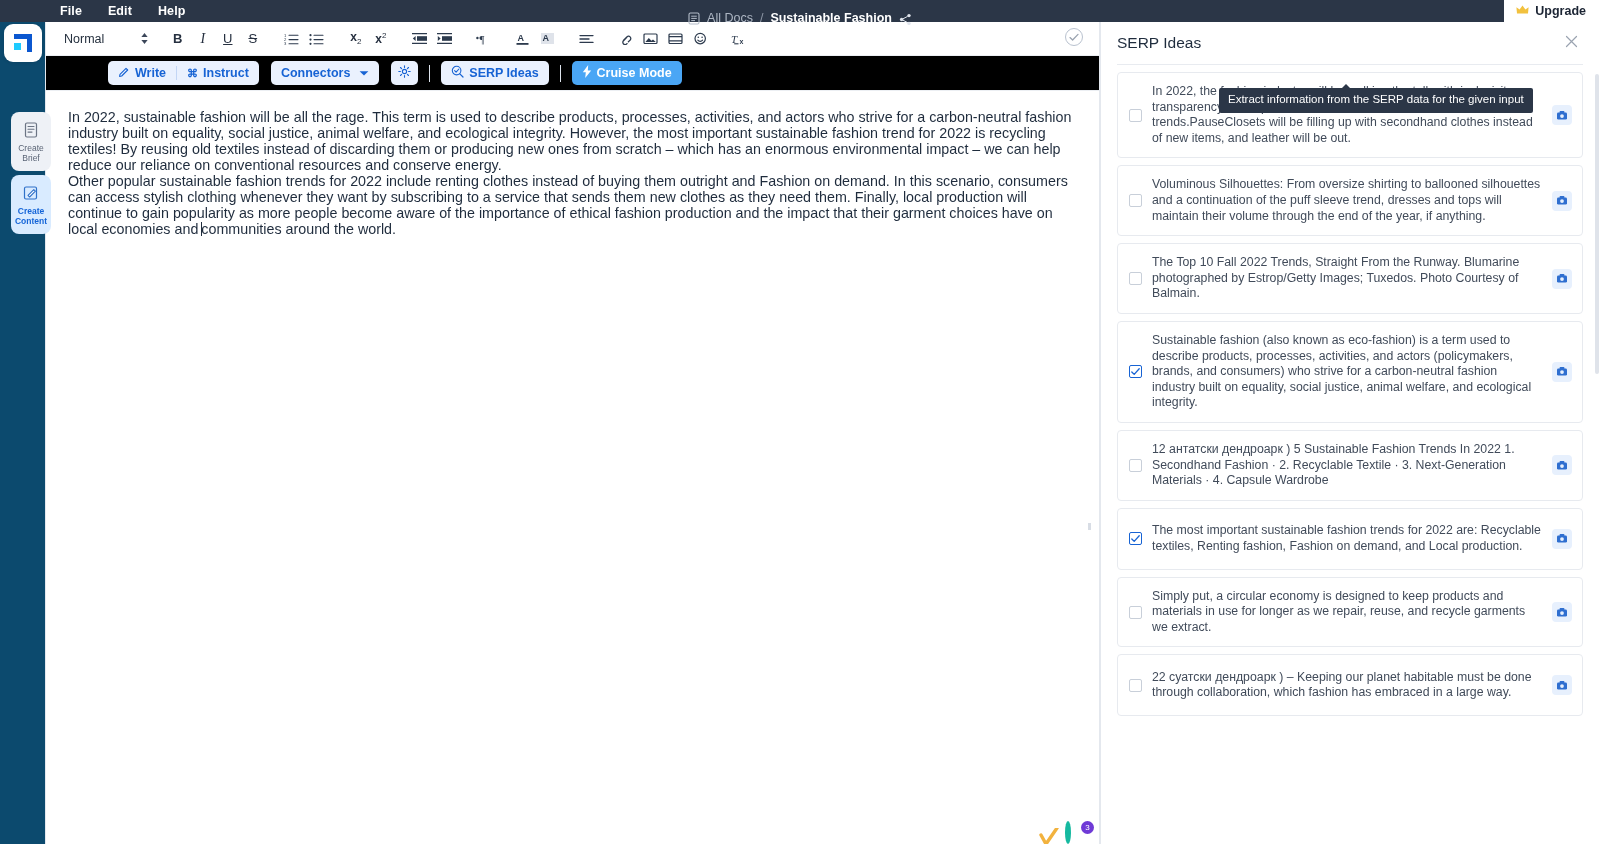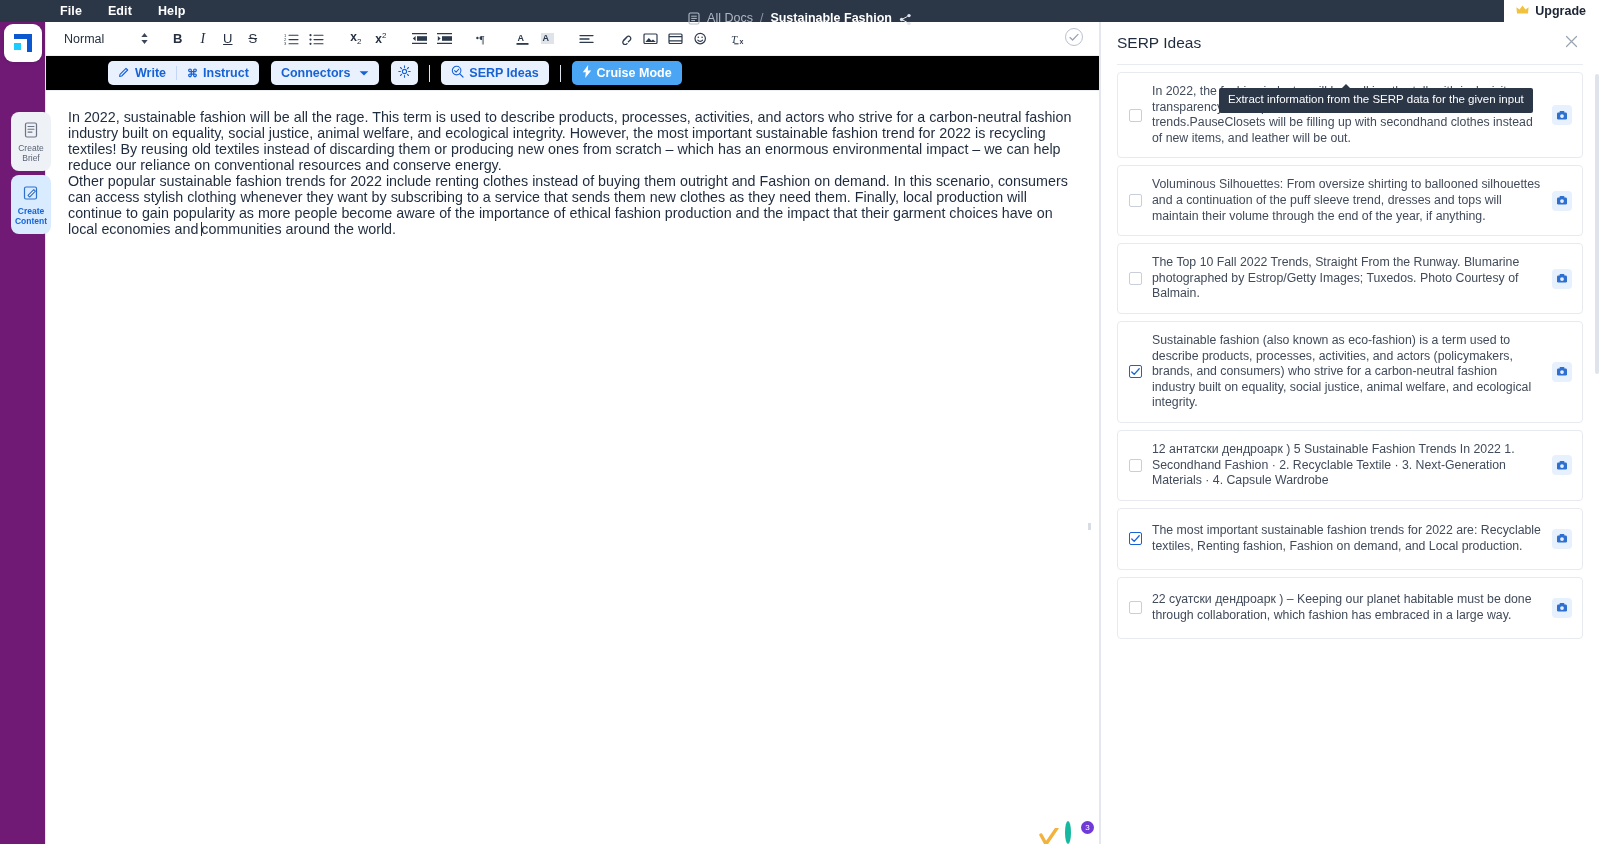--- a/index.html
+++ b/index.html
@@ -43,21 +43,21 @@
     position: absolute; right: 0px; top: 0px; height: 22px;
     background: #ffffff; display: flex; align-items: center; gap: 6px;
     padding: 0 14px 0 12px; cursor: pointer;
   }
   .upgrade-label { font-size: 12.5px; font-weight: 700; color: #1b2433; line-height: 1; }
   .crown { font-size: 11px; line-height: 1; color: #f0b429; }
 
   
   .rail {
     position: absolute; left: 0; top: 22px; width: 46px; height: 822px;
-    background: #701a75; border-right: 1px solid #e3e8ef;
+    background: #0c4a6e; border-right: 1px solid #e3e8ef;
     display: flex; flex-direction: column; align-items: center;
     padding-top: 90px; z-index: 30; padding-left: 17px;
   }
   .logo {
     position: absolute; left: 4px; top: 2px; width: 38px; height: 38px;
     background: #ffffff; border-radius: 9px;
     box-shadow: 0 1px 3px rgba(20,30,50,.16);
     display: flex; align-items: center; justify-content: center;
   }
   .rail-item {
@@ -619,20 +619,31 @@
           <div class="card-btn">
             <svg width="12" height="11" viewBox="0 0 12 11">
               <rect x="1" y="2.6" width="10" height="7" rx="1.4" fill="#2f6fd0"></rect>
               <rect x="3.6" y="0.9" width="4.8" height="2.6" rx="0.8" fill="#2f6fd0"></rect>
               <circle cx="6" cy="6.1" r="1.9" fill="#e7f0fd"></circle>
             </svg>
           </div>
         </div>
         <div class="serp-card">
           <div class="cbx"></div>
+          <div class="card-text">Simply put, a circular economy is designed to keep products and materials in use for longer as we repair, reuse, and recycle garments we extract.</div>
+          <div class="card-btn">
+            <svg width="12" height="11" viewBox="0 0 12 11">
+              <rect x="1" y="2.6" width="10" height="7" rx="1.4" fill="#2f6fd0"></rect>
+              <rect x="3.6" y="0.9" width="4.8" height="2.6" rx="0.8" fill="#2f6fd0"></rect>
+              <circle cx="6" cy="6.1" r="1.9" fill="#e7f0fd"></circle>
+            </svg>
+          </div>
+        </div>
+        <div class="serp-card">
+          <div class="cbx"></div>
           <div class="card-text">22 суатски дендроарк ) – Keeping our planet habitable must be done through collaboration, which fashion has embraced in a large way.</div>
           <div class="card-btn">
             <svg width="12" height="11" viewBox="0 0 12 11">
               <rect x="1" y="2.6" width="10" height="7" rx="1.4" fill="#2f6fd0"></rect>
               <rect x="3.6" y="0.9" width="4.8" height="2.6" rx="0.8" fill="#2f6fd0"></rect>
               <circle cx="6" cy="6.1" r="1.9" fill="#e7f0fd"></circle>
             </svg>
           </div>
         </div>
       </div>

